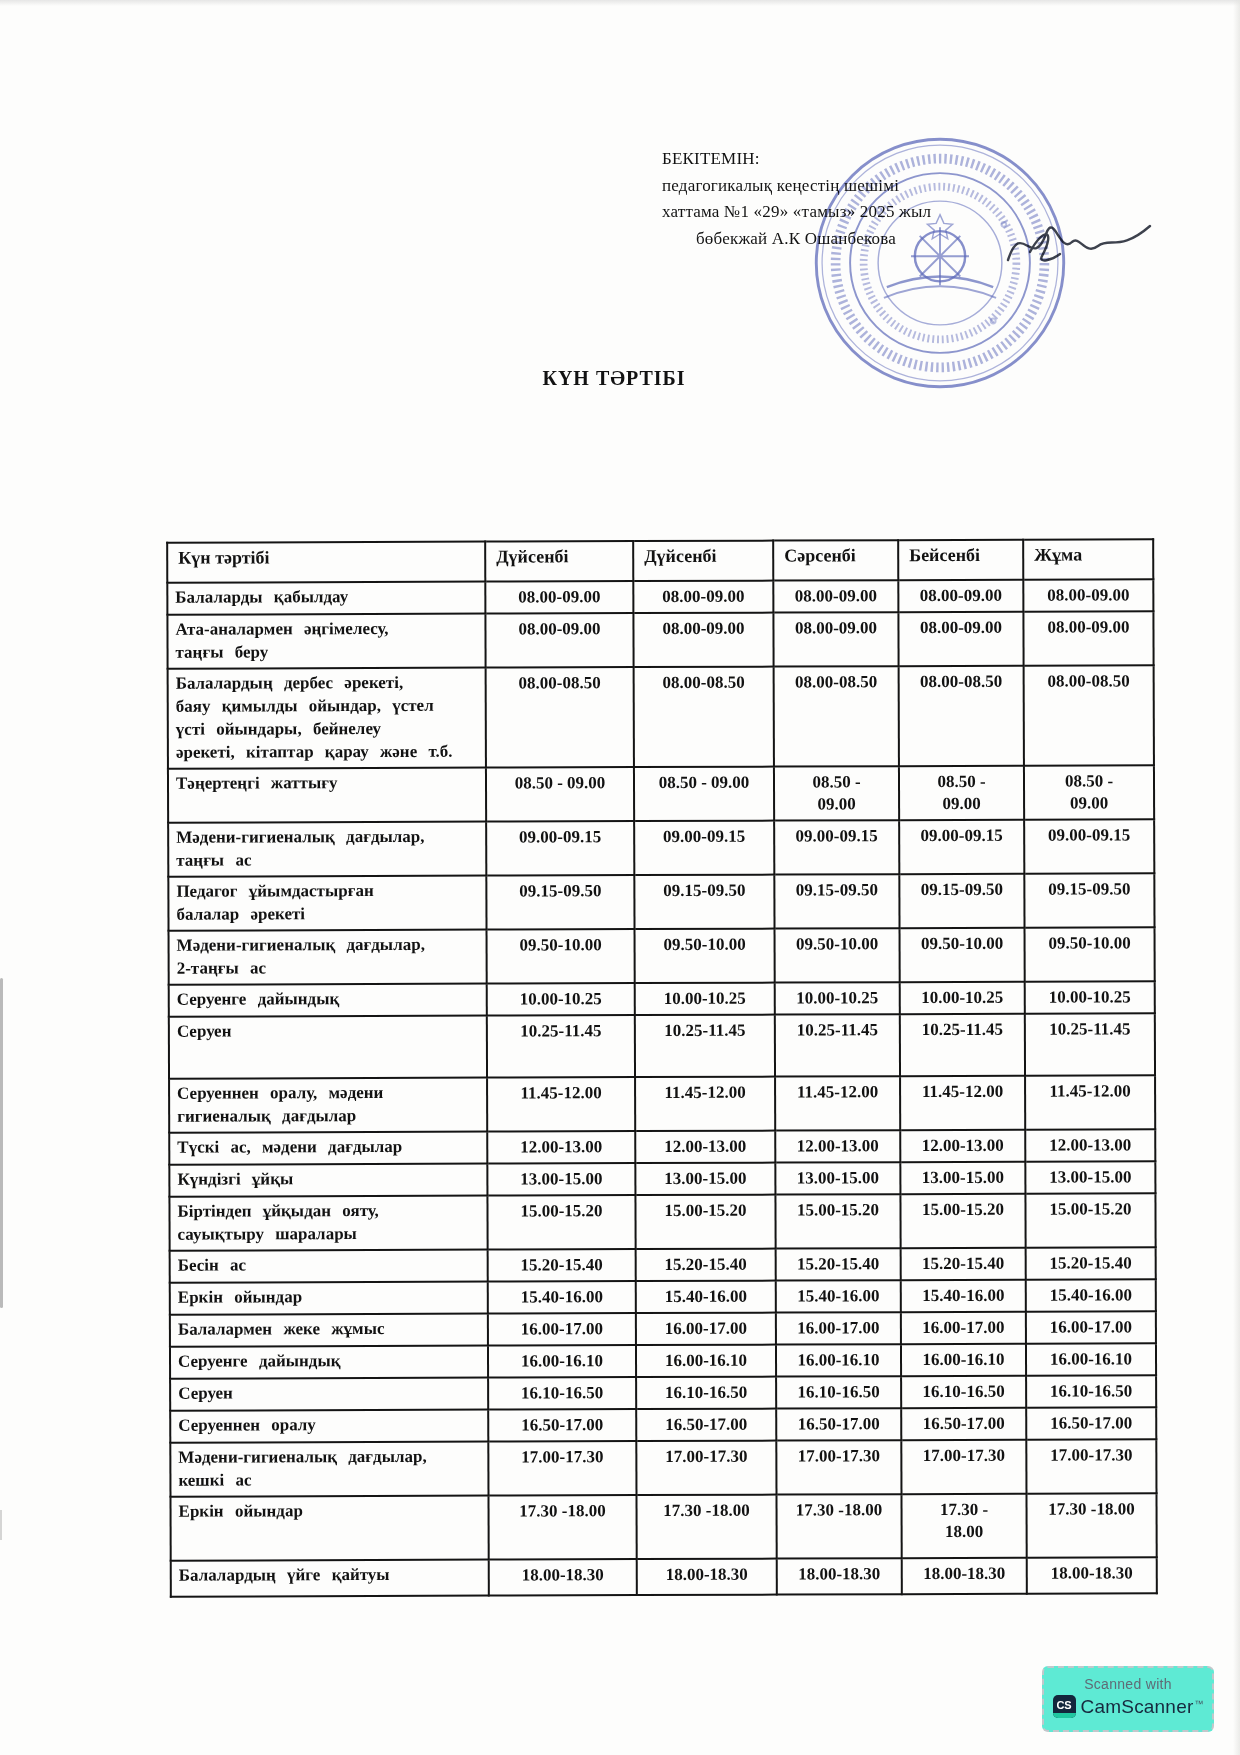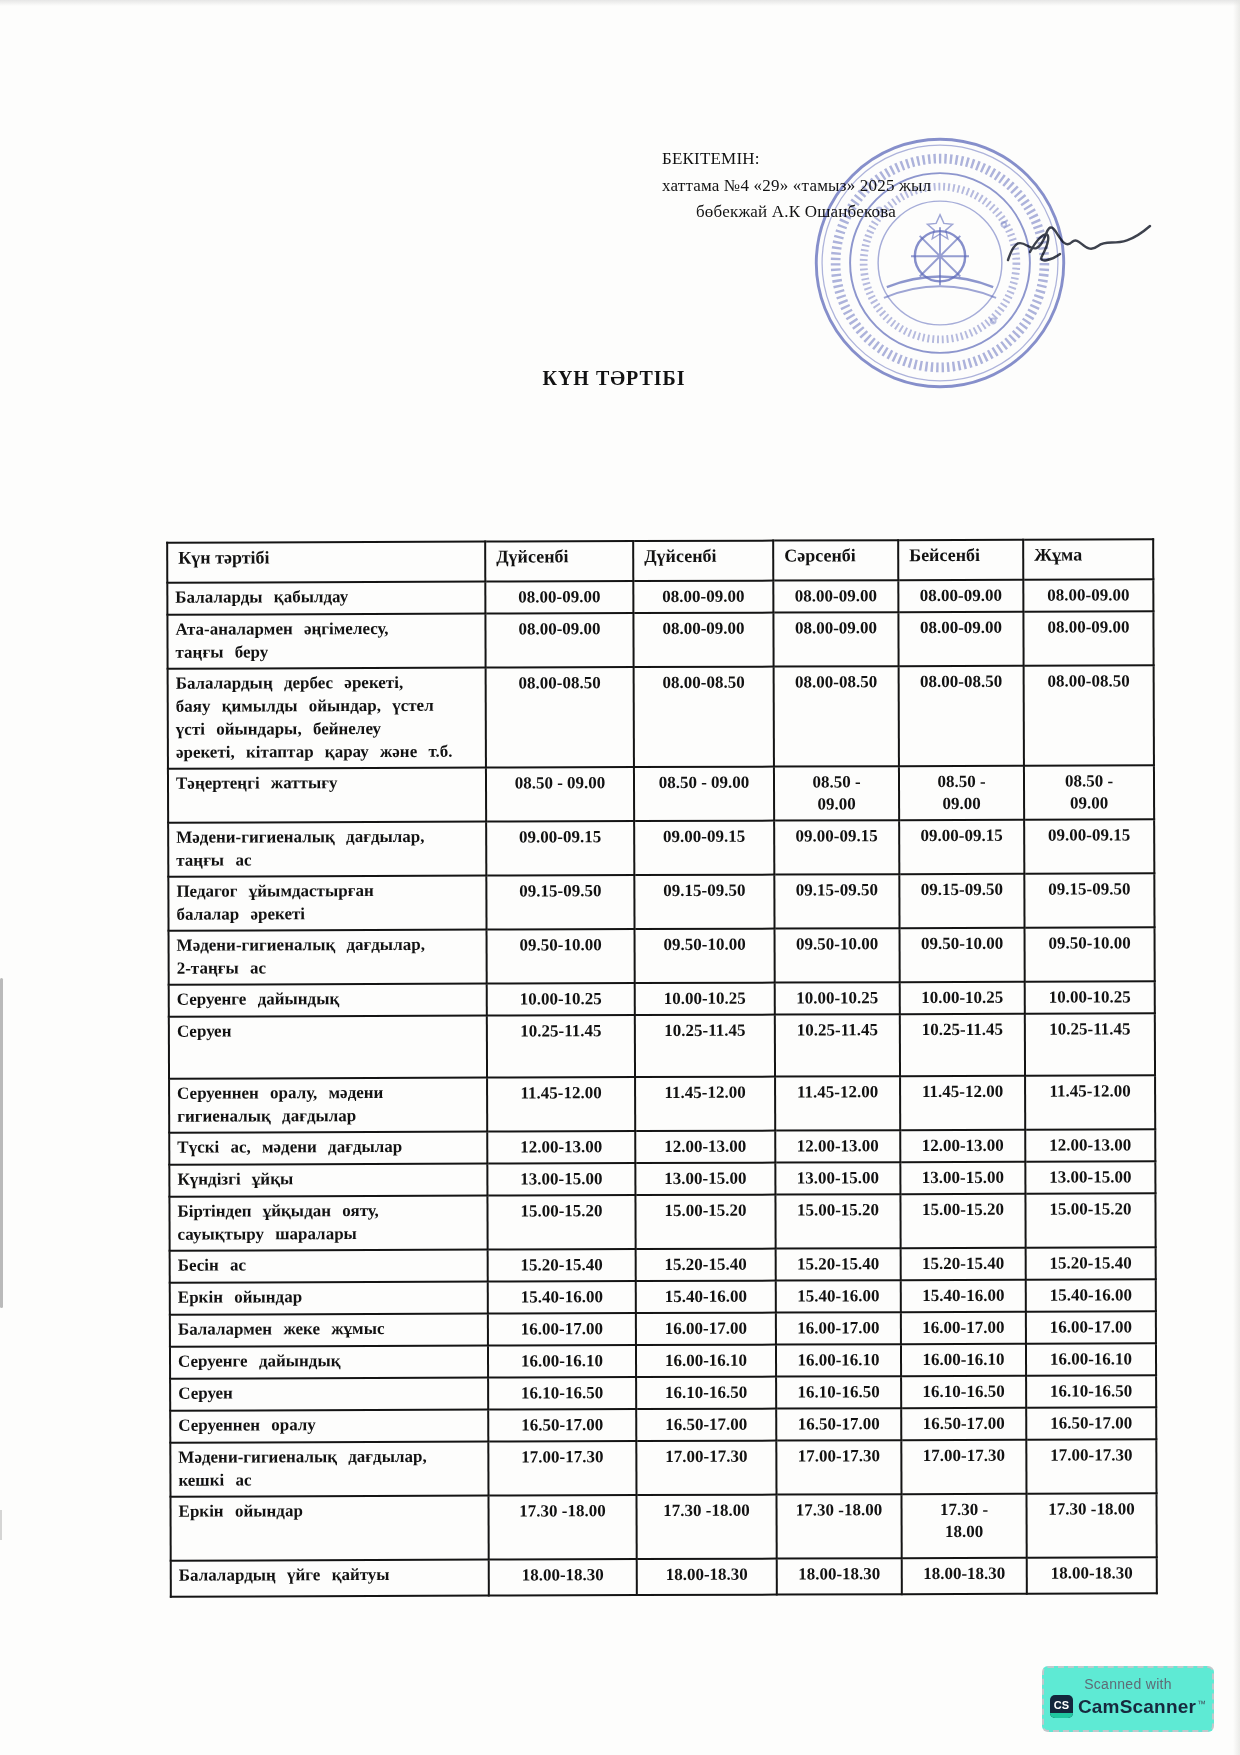--- a/index.html
+++ b/index.html
@@ -56,36 +56,37 @@
     box-sizing:border-box; padding-top:8px;
     font-family:"Liberation Sans","DejaVu Sans",sans-serif; text-align:center; }
   .badge-line1 { font-size:14px; color:#5f6b76; letter-spacing:.3px; }
   .badge-line2 { display:flex; align-items:center; justify-content:center; margin-top:3px; }
   .cs-icon { position:relative; display:inline-flex; align-items:center; justify-content:center;
     width:23px; height:23px; background:#13263c; border-radius:5px; margin-right:5px;
     color:#ffffff; font-size:11px; font-weight:bold; overflow:hidden; }
   .cs-icon::after { content:""; position:absolute; left:0; bottom:0; width:100%; height:5px;
     background:#1fc7a0; }
   .cs-icon span { position:relative; z-index:1; margin-bottom:3px; }
-  .brand { font-size:19px; font-weight:bold; color:#17293e; letter-spacing:.2px; }
+  .brand { font-size:19px; font-weight:normal; color:#17293e; letter-spacing:.2px; }
   .tm { font-size:9px; color:#43525f; margin-left:1px; align-self:flex-start; margin-top:4px; }
 </style>
 </head>
 <body>
 
 <div class="page">
 
   <div class="artifact-top"></div>
   <div class="artifact-right"></div>
   <div class="artifact-left"></div>
   <div class="artifact-left2"></div>
 
   <div class="approval">
     <div>БЕКІТЕМІН:</div>
-    <div>хаттама №4 «29» «тамыз» 2025 жыл</div>
+    <div>педагогикалық кеңестің шешімі</div>
+    <div>хаттама №1 «29» «тамыз» 2025 жыл</div>
     <div class="ap-indent">бөбекжай  А.К Ошанбекова</div>
   </div>
 
   <svg class="stamp" viewBox="0 0 300 300" xmlns="http://www.w3.org/2000/svg">
     <g fill="none" stroke="#3b4aae">
       <circle cx="150" cy="150" r="128" stroke-width="3" opacity="0.75"></circle>
       <circle cx="150" cy="150" r="122" stroke-width="1.3" opacity="0.5"></circle>
       <circle cx="150" cy="150" r="108" stroke-width="10" stroke-dasharray="2.5 3.2" opacity="0.5"></circle>
       <circle cx="150" cy="150" r="93" stroke-width="2" opacity="0.7"></circle>
       <circle cx="150" cy="150" r="79" stroke-width="8" stroke-dasharray="2 3" opacity="0.45"></circle>

